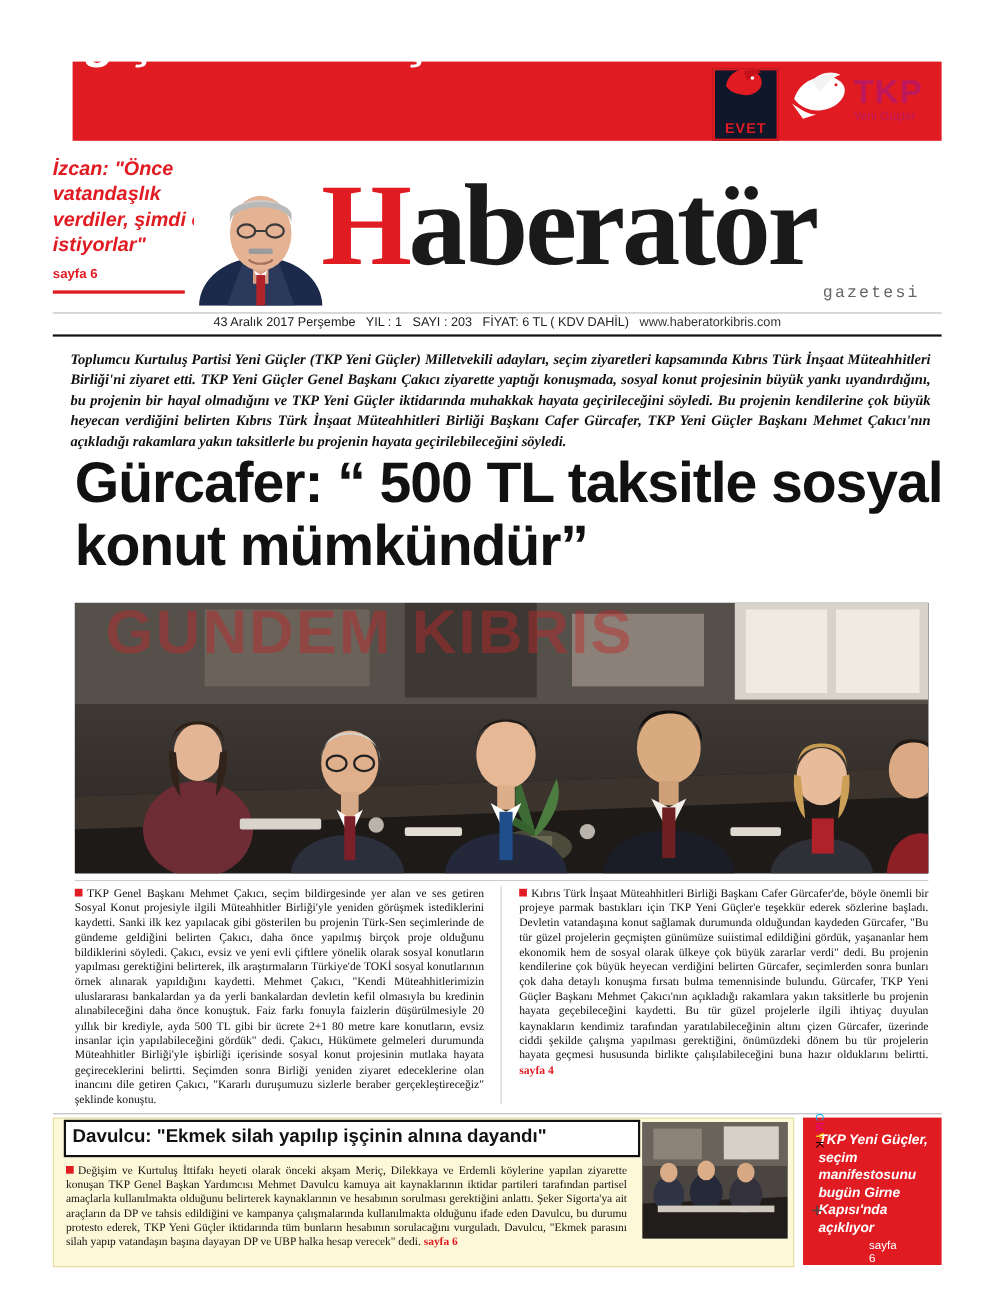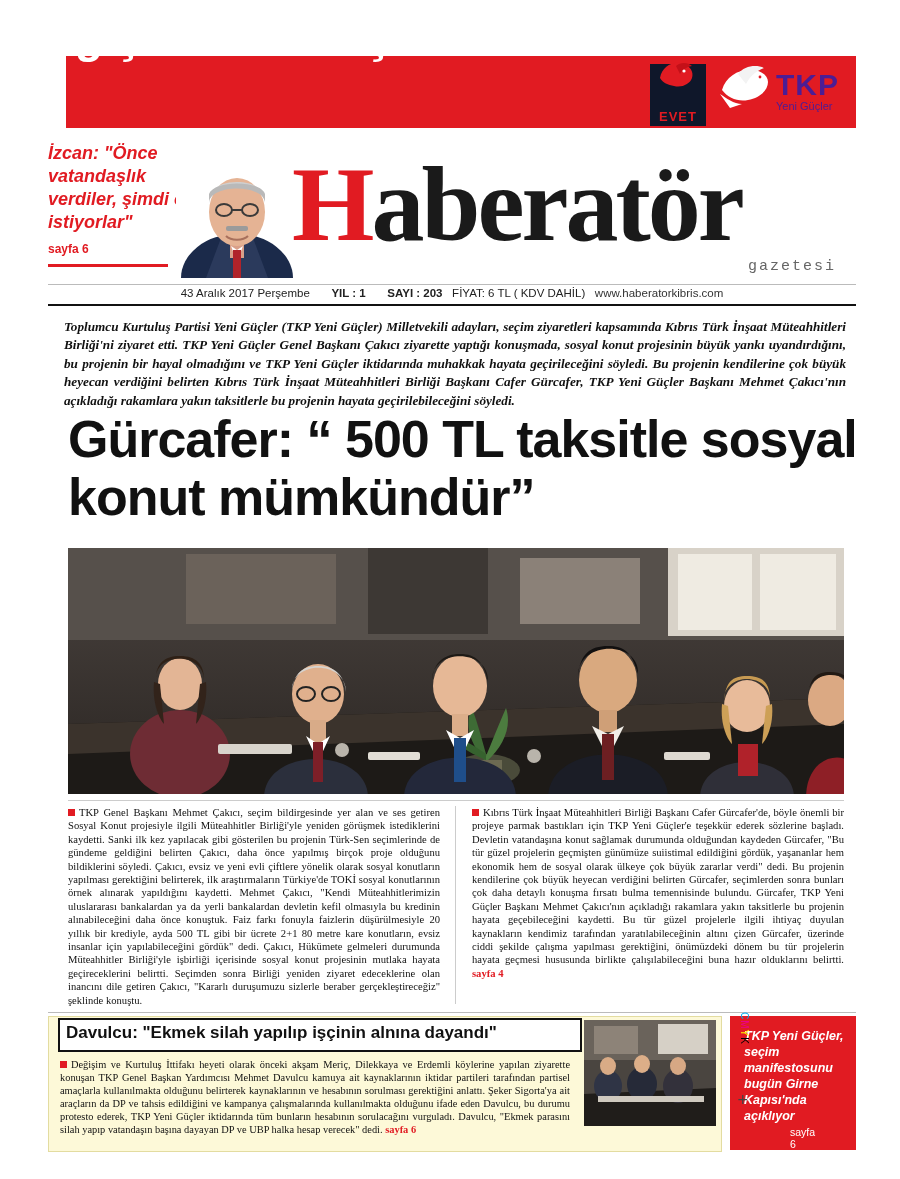--- a/index.html
+++ b/index.html
@@ -9,21 +9,21 @@
   
   .banner{position:absolute;left:66px;top:56px;width:790px;height:72px;background:#e11b22;}
   .banner-text{position:absolute;left:20px;top:5px;font-family:"Liberation Sans",sans-serif;
     font-weight:bold;font-style:italic;font-size:46px;color:#fff;letter-spacing:-0.5px;line-height:62px;}
   .evet-box{position:absolute;left:648px;top:62px;width:56px;height:62px;background:#0f172a;border:2px solid #e11b22;
     display:flex;flex-direction:column;align-items:center;justify-content:flex-end;}
   .evet-bird{position:absolute;left:656px;top:58px;width:40px;height:38px;}
   .evet-label{font-family:"Liberation Sans",sans-serif;font-weight:bold;font-size:13px;color:#e11b22;
     letter-spacing:1px;padding-bottom:2px;}
   .dove{position:absolute;left:716px;top:60px;width:56px;height:52px;}
-  .tkp{position:absolute;left:776px;top:70px;font-family:"Liberation Sans",sans-serif;color:#4c1d95;}
+  .tkp{position:absolute;left:776px;top:70px;font-family:"Liberation Sans",sans-serif;color:#be185d;}
   .tkp .t1{font-size:30px;font-weight:bold;letter-spacing:1px;line-height:30px;}
   .tkp .t2{font-size:11px;line-height:13px;}
 
   
   .promo{position:absolute;left:48px;top:142px;width:150px;}
   .promo-text{font-family:"Liberation Sans",sans-serif;font-weight:bold;font-style:italic;
     font-size:18px;line-height:23px;color:#e11b22;}
   .promo-page{margin-top:8px;font-family:"Liberation Sans",sans-serif;font-weight:bold;font-size:12px;color:#e11b22;}
   .promo-rule{position:absolute;left:0;top:122px;width:120px;height:3px;background:#e11b22;}
 
@@ -35,21 +35,21 @@
   .logo{position:absolute;left:292px;top:152px;font-family:"Liberation Serif",serif;font-weight:bold;
     font-size:106px;line-height:106px;color:#1a1a1a;letter-spacing:-3px;}
   .logo .H{color:#e11b22;}
   .gazetesi{position:absolute;left:748px;top:258px;font-family:Liberation Mono, monospace;
     font-size:15px;color:#666;letter-spacing:2px;}
 
   
   .inforule-top{position:absolute;left:48px;top:284px;width:808px;height:1px;background:#bbb;}
   .infoline{position:absolute;left:48px;top:287px;width:808px;text-align:center;
     font-family:"Liberation Sans",sans-serif;font-size:11.5px;color:#222;}
-  .infoline b{font-weight:bold;margin-left:12px;}
+  .infoline b{font-weight:normal;}
   .infoline .web{color:#333;}
   .inforule-bot{position:absolute;left:48px;top:304px;width:808px;height:2px;background:#111;}
 
   
   .lead{position:absolute;left:64px;top:318px;width:782px;font-family:"Liberation Serif",serif;
     font-weight:bold;font-style:italic;font-size:13.2px;line-height:18.4px;color:#111;text-align:justify;}
 
   
   .headline{position:absolute;left:68px;top:410px;width:790px;font-family:"Liberation Sans",sans-serif;
     font-weight:bold;font-size:52px;line-height:58px;color:#111;letter-spacing:-1px;}
@@ -242,20 +242,21 @@
         <path d="M740 148 C740 120 786 120 786 148 C784 130 776 124 762 124 C748 124 742 130 740 148 Z" fill="#221a14"></path>
       </g>
 
       <rect x="150" y="196" width="74" height="10" rx="2" fill="#d8d4cc"></rect>
       <rect x="300" y="204" width="52" height="8" rx="2" fill="#e2ded6"></rect>
       <rect x="596" y="204" width="46" height="8" rx="2" fill="#ded9d1"></rect>
       <circle cx="274" cy="202" r="7" fill="#b9b4ab"></circle>
       <circle cx="466" cy="208" r="7" fill="#b9b4ab"></circle>
     </svg>
   </div>
+  <div class="watermark">GUNDEM KIBRIS</div>
 
   <div class="colrule"></div>
   <div class="vdiv"></div>
   <div class="col left">
     <span class="bullet"></span><span>TKP Genel Başkanı Mehmet Çakıcı, seçim bildirgesinde yer alan ve ses getiren Sosyal Konut projesiyle ilgili Müteahhitler Birliği'yle yeniden görüşmek istediklerini kaydetti. Sanki ilk kez yapılacak gibi gösterilen bu projenin Türk-Sen seçimlerinde de gündeme geldiğini belirten Çakıcı, daha önce yapılmış birçok proje olduğunu bildiklerini söyledi. Çakıcı, evsiz ve yeni evli çiftlere yönelik olarak sosyal konutların yapılması gerektiğini belirterek, ilk araştırmaların Türkiye'de TOKİ sosyal konutlarının örnek alınarak yapıldığını kaydetti. Mehmet Çakıcı, "Kendi Müteahhitlerimizin uluslararası bankalardan ya da yerli bankalardan devletin kefil olmasıyla bu kredinin alınabileceğini daha önce konuştuk. Faiz farkı fonuyla faizlerin düşürülmesiyle 20 yıllık bir krediyle, ayda 500 TL gibi bir ücrete 2+1 80 metre kare konutların, evsiz insanlar için yapılabileceğini gördük" dedi. Çakıcı, Hükümete gelmeleri durumunda Müteahhitler Birliği'yle işbirliği içerisinde sosyal konut projesinin mutlaka hayata geçireceklerini belirtti. Seçimden sonra Birliği yeniden ziyaret edeceklerine olan inancını dile getiren Çakıcı, "Kararlı duruşumuzu sizlerle beraber gerçekleştireceğiz" şeklinde konuştu.</span>
   </div>
   <div class="col right">
     <span class="bullet"></span><span>Kıbrıs Türk İnşaat Müteahhitleri Birliği Başkanı Cafer Gürcafer'de, böyle önemli bir projeye parmak bastıkları için TKP Yeni Güçler'e teşekkür ederek sözlerine başladı. Devletin vatandaşına konut sağlamak durumunda olduğundan kaydeden Gürcafer, "Bu tür güzel projelerin geçmişten günümüze suiistimal edildiğini gördük, yaşananlar hem ekonomik hem de sosyal olarak ülkeye çok büyük zararlar verdi" dedi. Bu projenin kendilerine çok büyük heyecan verdiğini belirten Gürcafer, seçimlerden sonra bunları çok daha detaylı konuşma fırsatı bulma temennisinde bulundu. Gürcafer, TKP Yeni Güçler Başkanı Mehmet Çakıcı'nın açıkladığı rakamlara yakın taksitlerle bu projenin hayata geçebileceğini kaydetti. Bu tür güzel projelerle ilgili ihtiyaç duyulan kaynakların kendimiz tarafından yaratılabileceğinin altını çizen Gürcafer, üzerinde ciddi şekilde çalışma yapılması gerektiğini, önümüzdeki dönem bu tür projelerin hayata geçmesi hususunda birlikte çalışılabileceğini buna hazır olduklarını belirtti.</span>
     <span class="ref">sayfa 4</span>
   </div>

